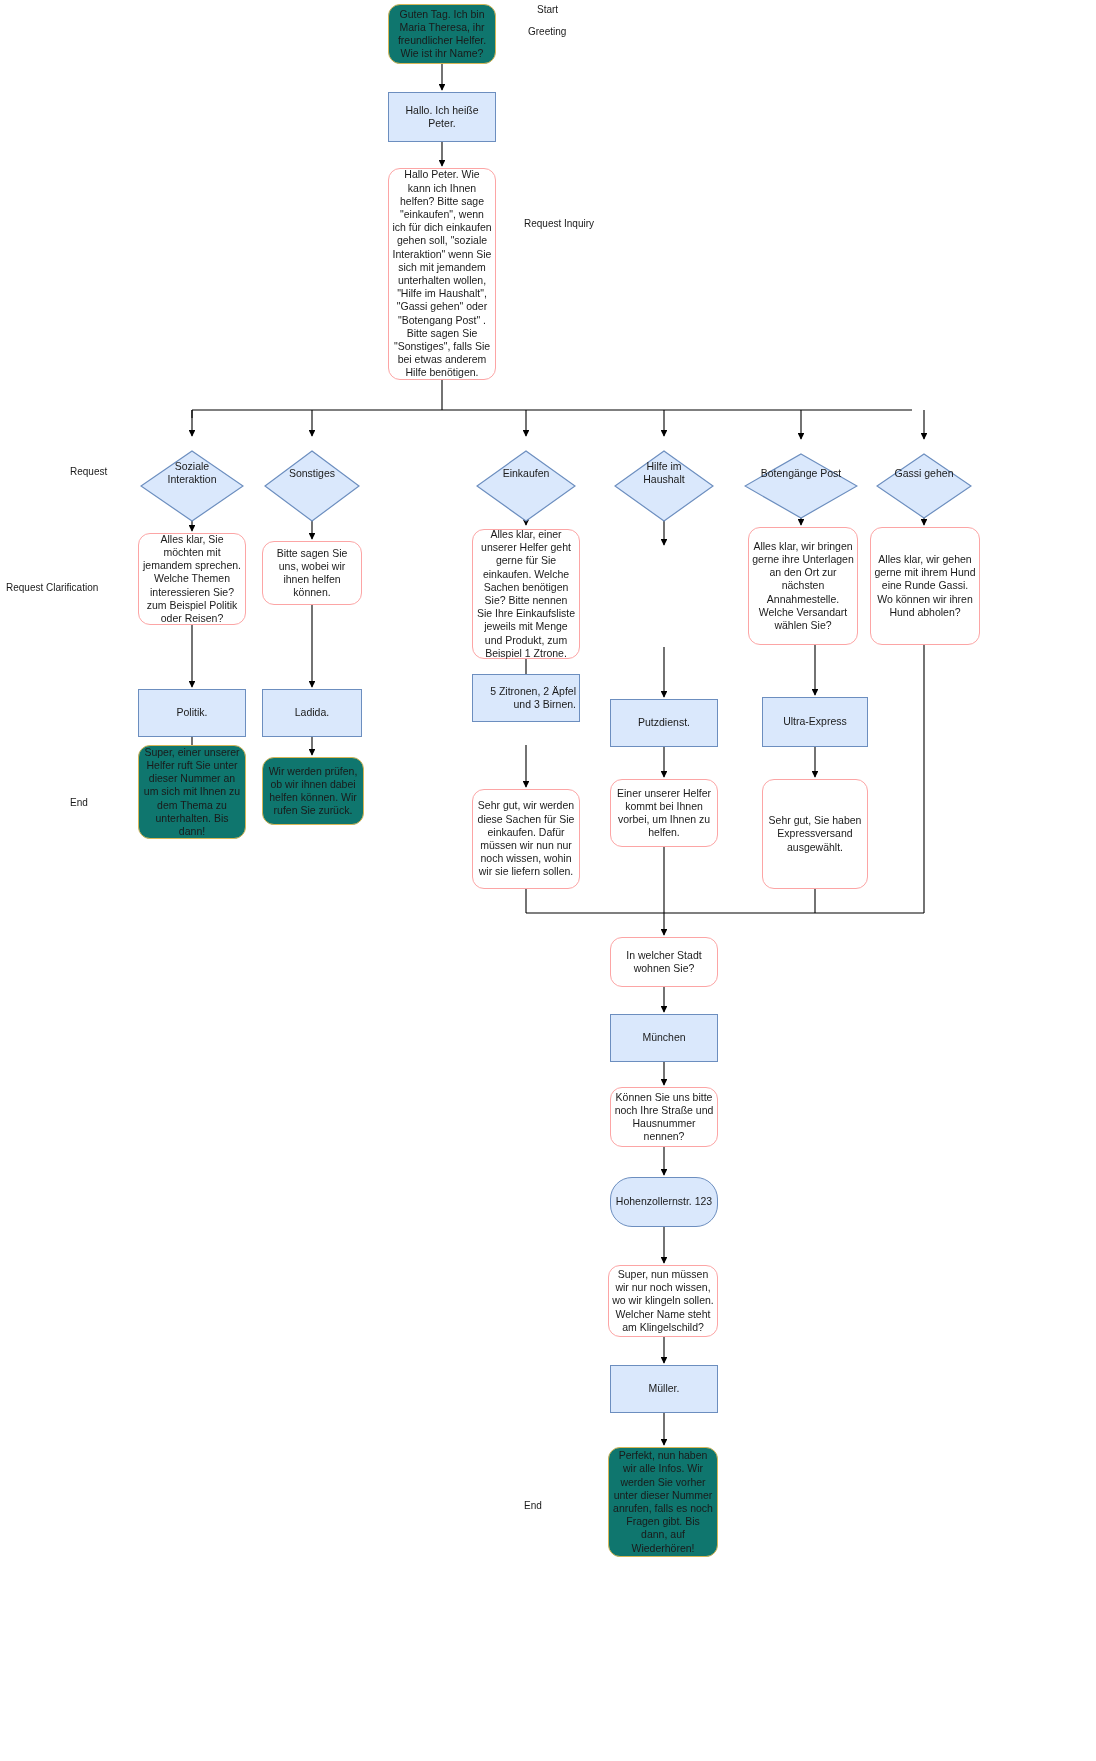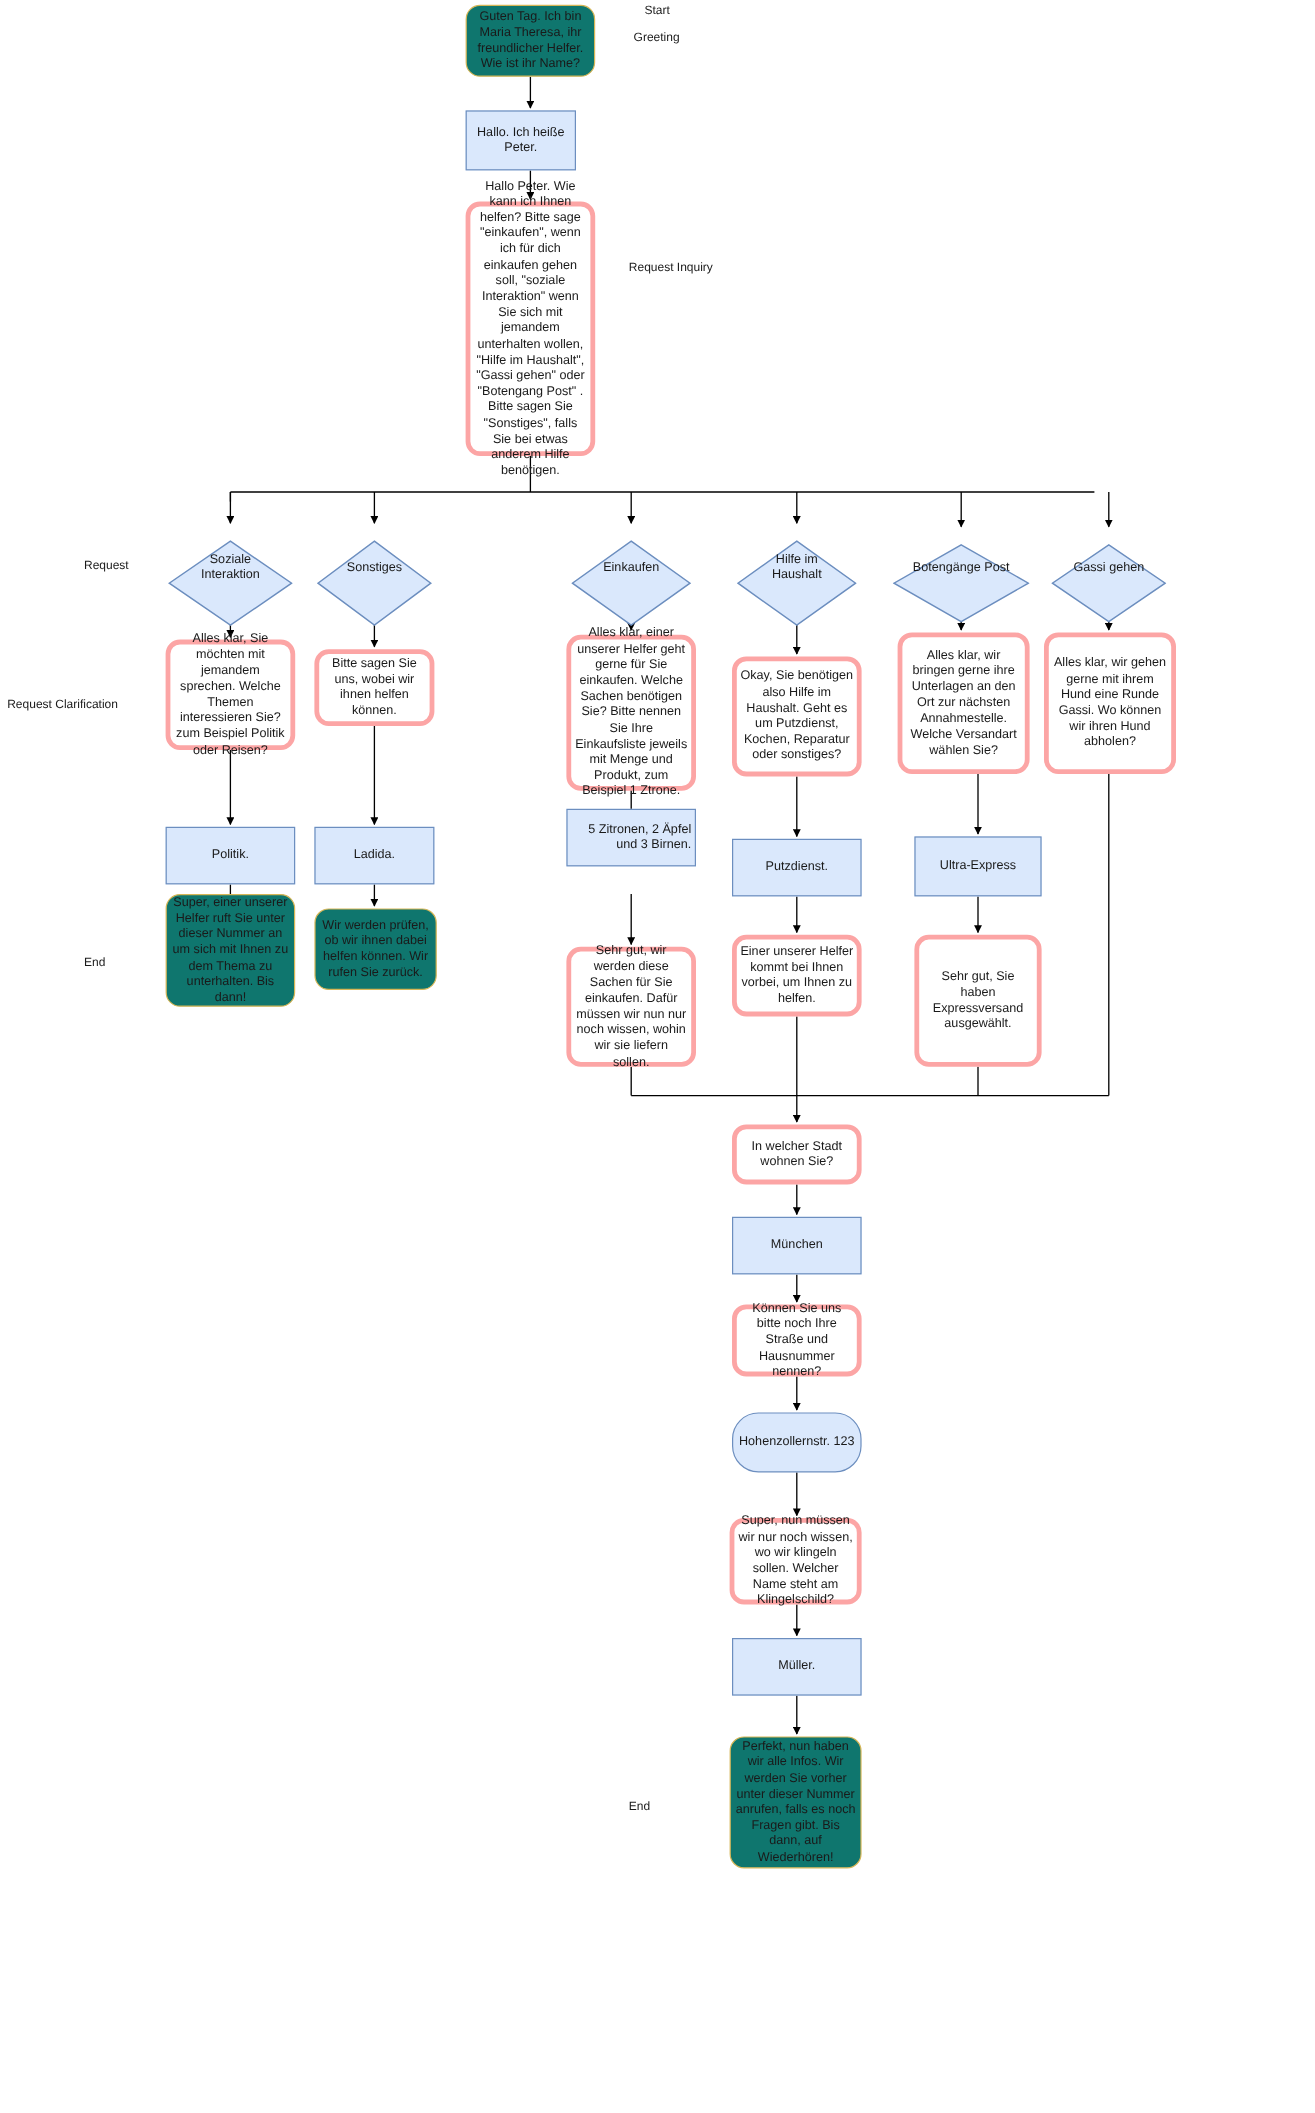--- a/index.html
+++ b/index.html
@@ -29,21 +29,21 @@
   }
   
   .n-bot-end {
     background: #0f766e;
     border: 1px solid #d6b656;
     border-radius: 12px;
   }
   
   .n-bot {
     background: #ffffff;
-    border: 4px solid #fca5a5;
+    border: 1px solid #fca5a5;
     border-radius: 12px;
   }
   
   .n-user {
     background: #dae8fc;
     border: 1px solid #6c8ebf;
     border-radius: 0;
   }
   
   .n-decision {
@@ -157,21 +157,21 @@
   <div class="swim" style="left:537px; top:4px;">Start</div>
   <div class="swim" style="left:528px; top:26px;">Greeting</div>
   <div class="swim" style="left:524px; top:218px;">Request Inquiry</div>
   <div class="swim" style="left:70px; top:466px;">Request</div>
   <div class="swim" style="left:6px; top:582px;">Request Clarification</div>
   <div class="swim" style="left:70px; top:797px;">End</div>
   <div class="swim" style="left:524px; top:1500px;">End</div>
 
   <div class="node n-bot-end" style="left:388px; top:4px; width:108px; height:60px;">Guten Tag. Ich bin Maria Theresa, ihr freundlicher Helfer. Wie ist ihr Name?</div>
 
-  <div class="node n-user" style="left:388px; top:92px; width:92px; height:50px;">Hallo. Ich heiße Peter.</div>
+  <div class="node n-user" style="left:388px; top:92px; width:108px; height:50px;">Hallo. Ich heiße Peter.</div>
 
   <div class="node n-bot" style="left:388px; top:168px; width:108px; height:212px;">Hallo Peter. Wie kann ich Ihnen helfen? Bitte sage "einkaufen", wenn ich für dich einkaufen gehen soll, "soziale Interaktion" wenn Sie sich mit jemandem unterhalten wollen, "Hilfe im Haushalt", "Gassi gehen" oder "Botengang Post" . Bitte sagen Sie "Sonstiges", falls Sie bei etwas anderem Hilfe benötigen.</div>
 
   <div class="node n-decision" style="left:140px; top:437px; width:104px; height:72px;">
     <span class="dia">
       <svg viewBox="0 0 104 72" preserveAspectRatio="none">
         <polygon points="52,1 103,36 52,71 1,36" fill="#dae8fc" stroke="#6c8ebf" stroke-width="1.2"></polygon>
       </svg>
     </span>
     <span class="dlabel">Soziale
@@ -223,21 +223,20 @@
     </span>
     <span class="dlabel">Gassi gehen</span>
   </div>
 
   <div class="node n-bot" style="left:138px; top:533px; width:108px; height:92px;">Alles klar, Sie möchten mit jemandem sprechen. Welche Themen interessieren Sie? zum Beispiel Politik oder Reisen?</div>
 
   <div class="node n-bot" style="left:262px; top:541px; width:100px; height:64px;">Bitte sagen Sie uns, wobei wir ihnen helfen können.</div>
 
   <div class="node n-bot" style="left:472px; top:529px; width:108px; height:130px;">Alles klar, einer unserer Helfer geht gerne für Sie einkaufen. Welche Sachen benötigen Sie? Bitte nennen Sie Ihre Einkaufsliste jeweils mit Menge und Produkt, zum Beispiel 1 Ztrone.</div>
 
-  <div class="node n-bot" style="left:610px; top:547px; width:108px; height:100px;">Okay, Sie benötigen also Hilfe im Haushalt. Geht es um Putzdienst, Kochen, Reparatur oder sonstiges?</div>
 
   <div class="node n-bot" style="left:748px; top:527px; width:110px; height:118px;">Alles klar, wir bringen gerne ihre Unterlagen an den Ort zur nächsten Annahmestelle. Welche Versandart wählen Sie?</div>
 
   <div class="node n-bot" style="left:870px; top:527px; width:110px; height:118px;">Alles klar, wir gehen gerne mit ihrem Hund eine Runde Gassi. Wo können wir ihren Hund abholen?</div>
 
   <div class="node n-user" style="left:138px; top:689px; width:108px; height:48px;">Politik.</div>
 
   <div class="node n-user" style="left:262px; top:689px; width:100px; height:48px;">Ladida.</div>
 
   <div class="node n-user" style="left:472px; top:674px; width:108px; height:48px;text-align:right;">5 Zitronen, 2 Äpfel und 3 Birnen.</div>

